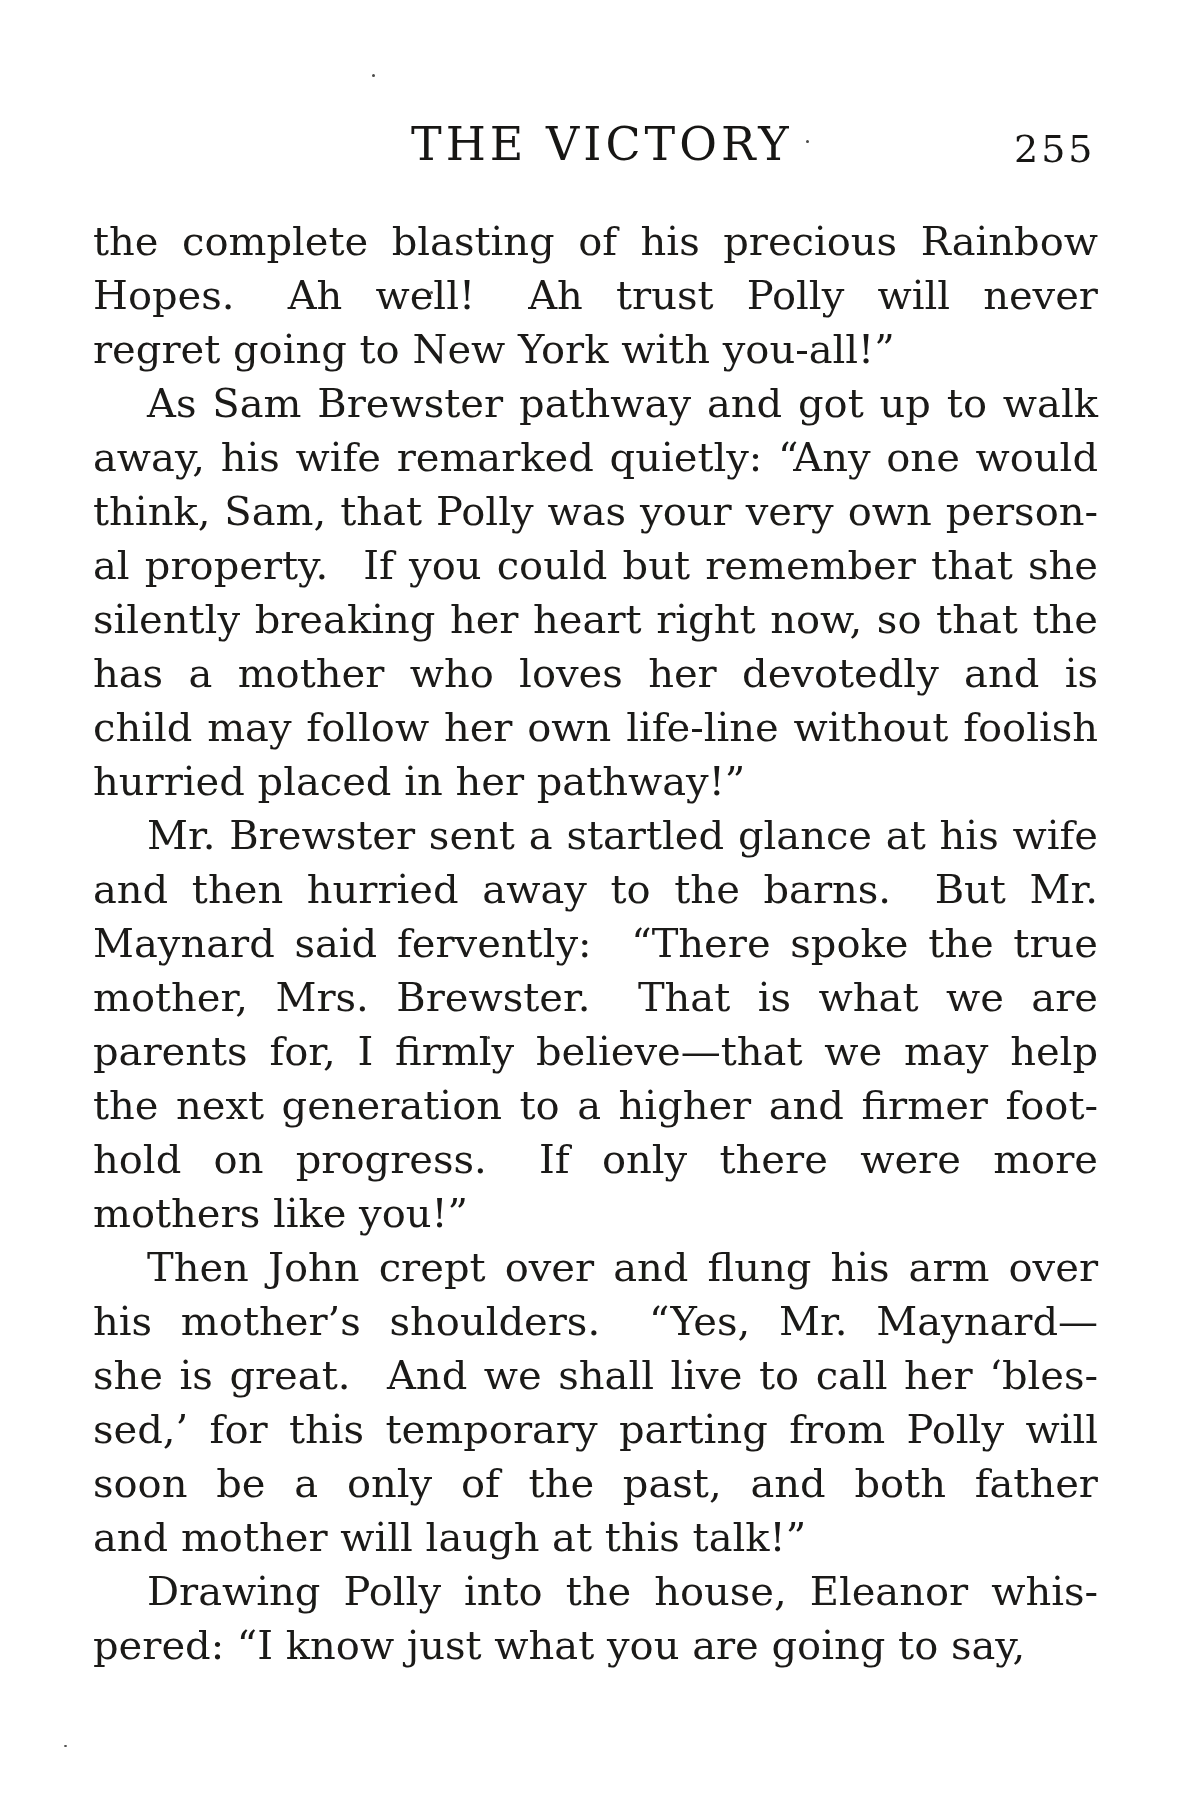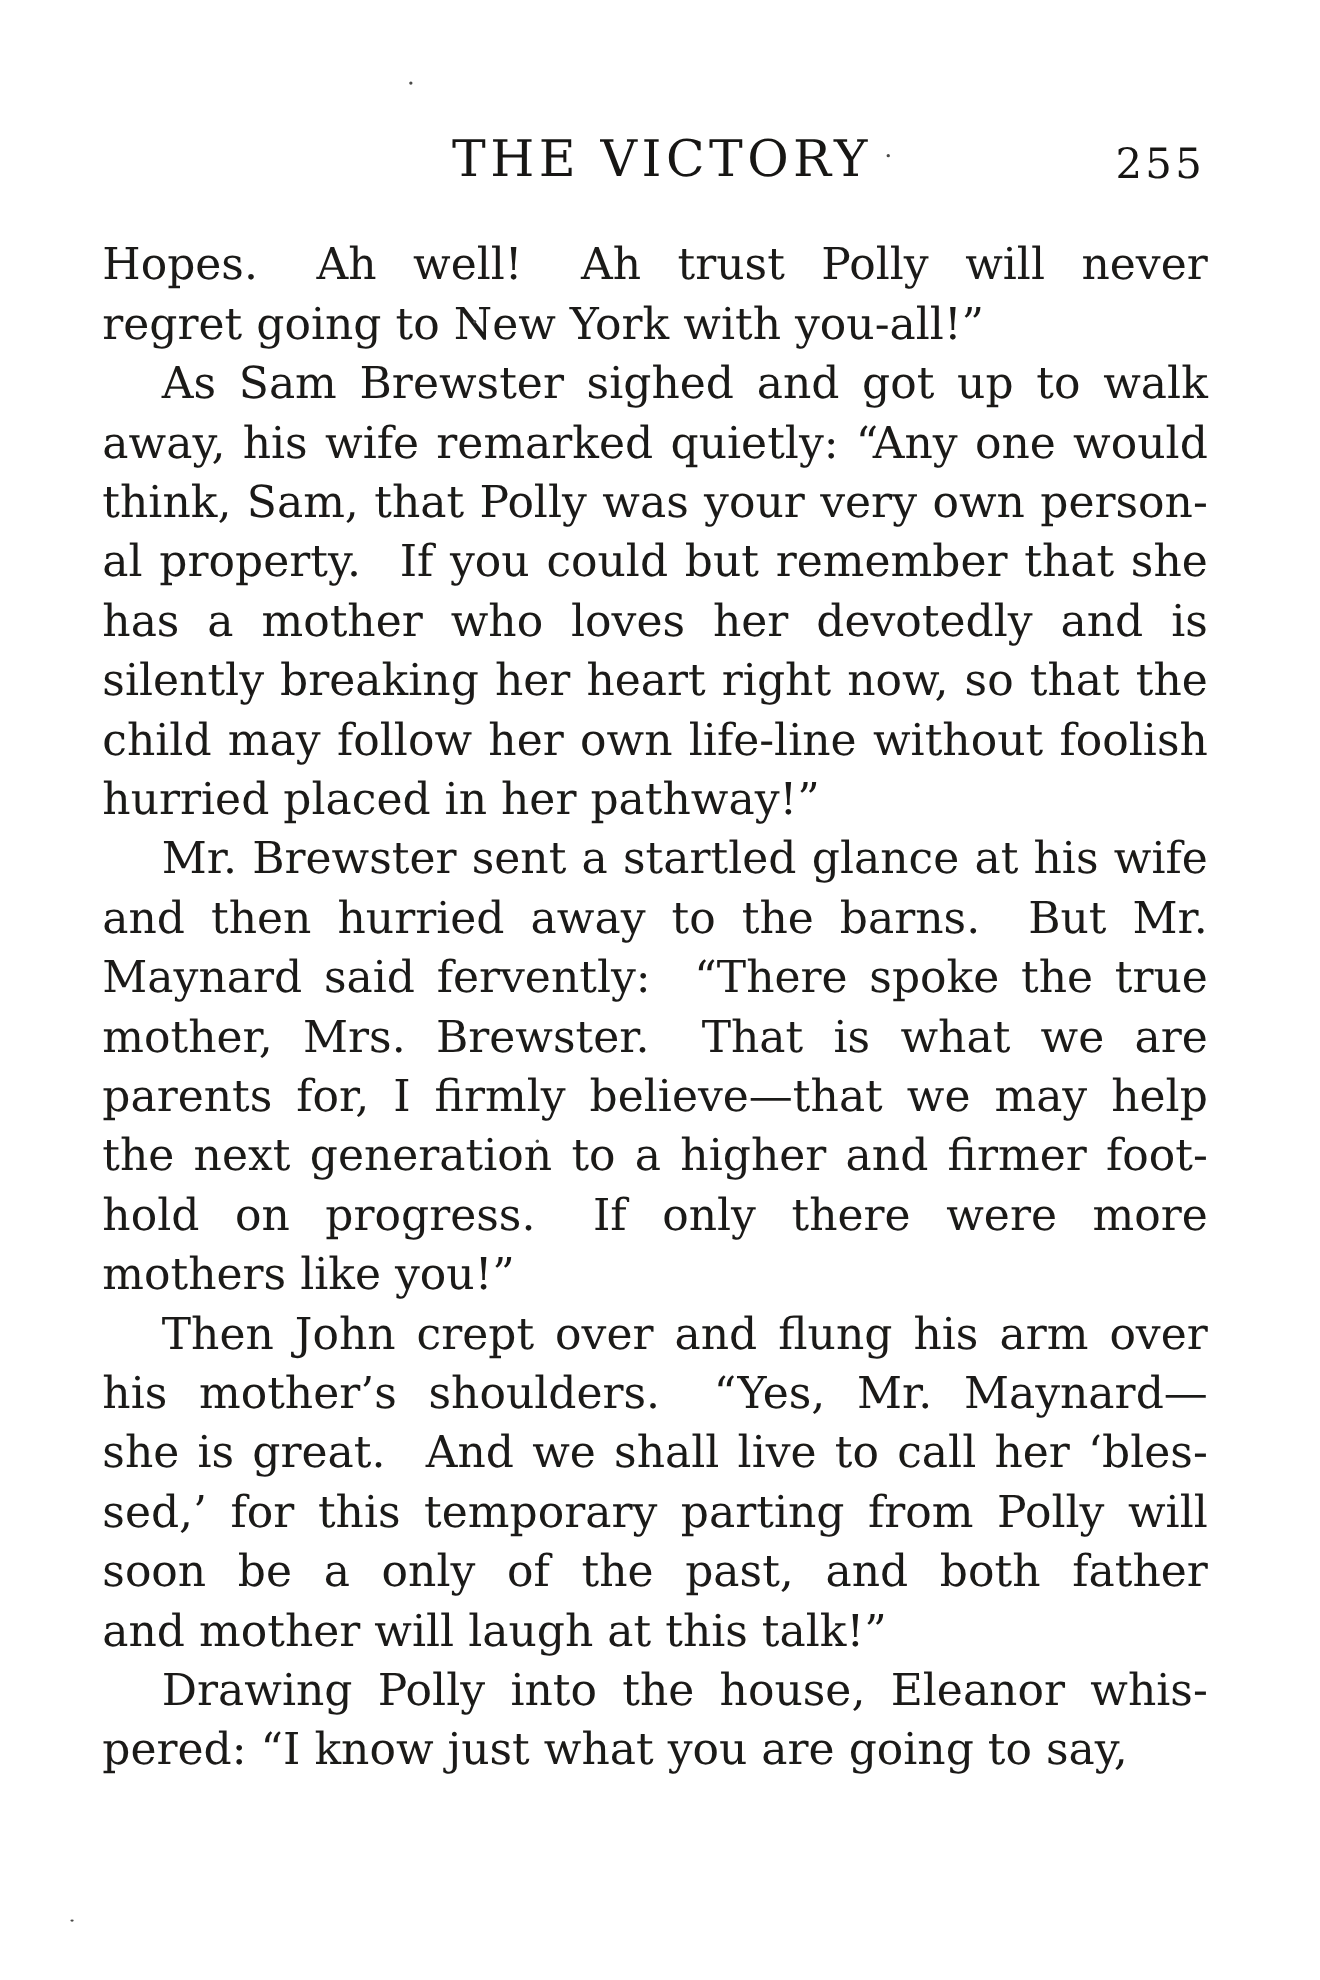--- a/index.html
+++ b/index.html
@@ -84,30 +84,31 @@
 <body>
 
 <div class="page">
   <div class="running-header">
     <span class="header-title">THE VICTORY</span>
     <span class="page-number">255</span>
   </div>
 
   <div class="body-text" id="body-text">
       <div class="para">
+        <div class="line">the complete blasting of his precious Rainbow</div>
         <div class="line">Hopes.  Ah well!  Ah trust Polly will never</div>
         <div class="line lastline">regret going to New York with you-all!”</div>
       </div>
       <div class="para indented">
-        <div class="line">As Sam Brewster sighed and got up to walk</div>
+        <div class="line">As Sam Brewster pathway and got up to walk</div>
         <div class="line">away, his wife remarked quietly: “Any one would</div>
         <div class="line">think, Sam, that Polly was your very own person-</div>
         <div class="line">al property.  If you could but remember that she</div>
+        <div class="line">silently breaking her heart right now, so that the</div>
         <div class="line">has a mother who loves her devotedly and is</div>
-        <div class="line">silently breaking her heart right now, so that the</div>
         <div class="line">child may follow her own life-line without foolish</div>
         <div class="line lastline">hurried placed in her pathway!”</div>
       </div>
       <div class="para indented">
         <div class="line">Mr. Brewster sent a startled glance at his wife</div>
         <div class="line">and then hurried away to the barns.  But Mr.</div>
         <div class="line">Maynard said fervently:  “There spoke the true</div>
         <div class="line">mother, Mrs. Brewster.  That is what we are</div>
         <div class="line">parents for, I firmly believe—that we may help</div>
         <div class="line">the next generation to a higher and firmer foot-</div>

